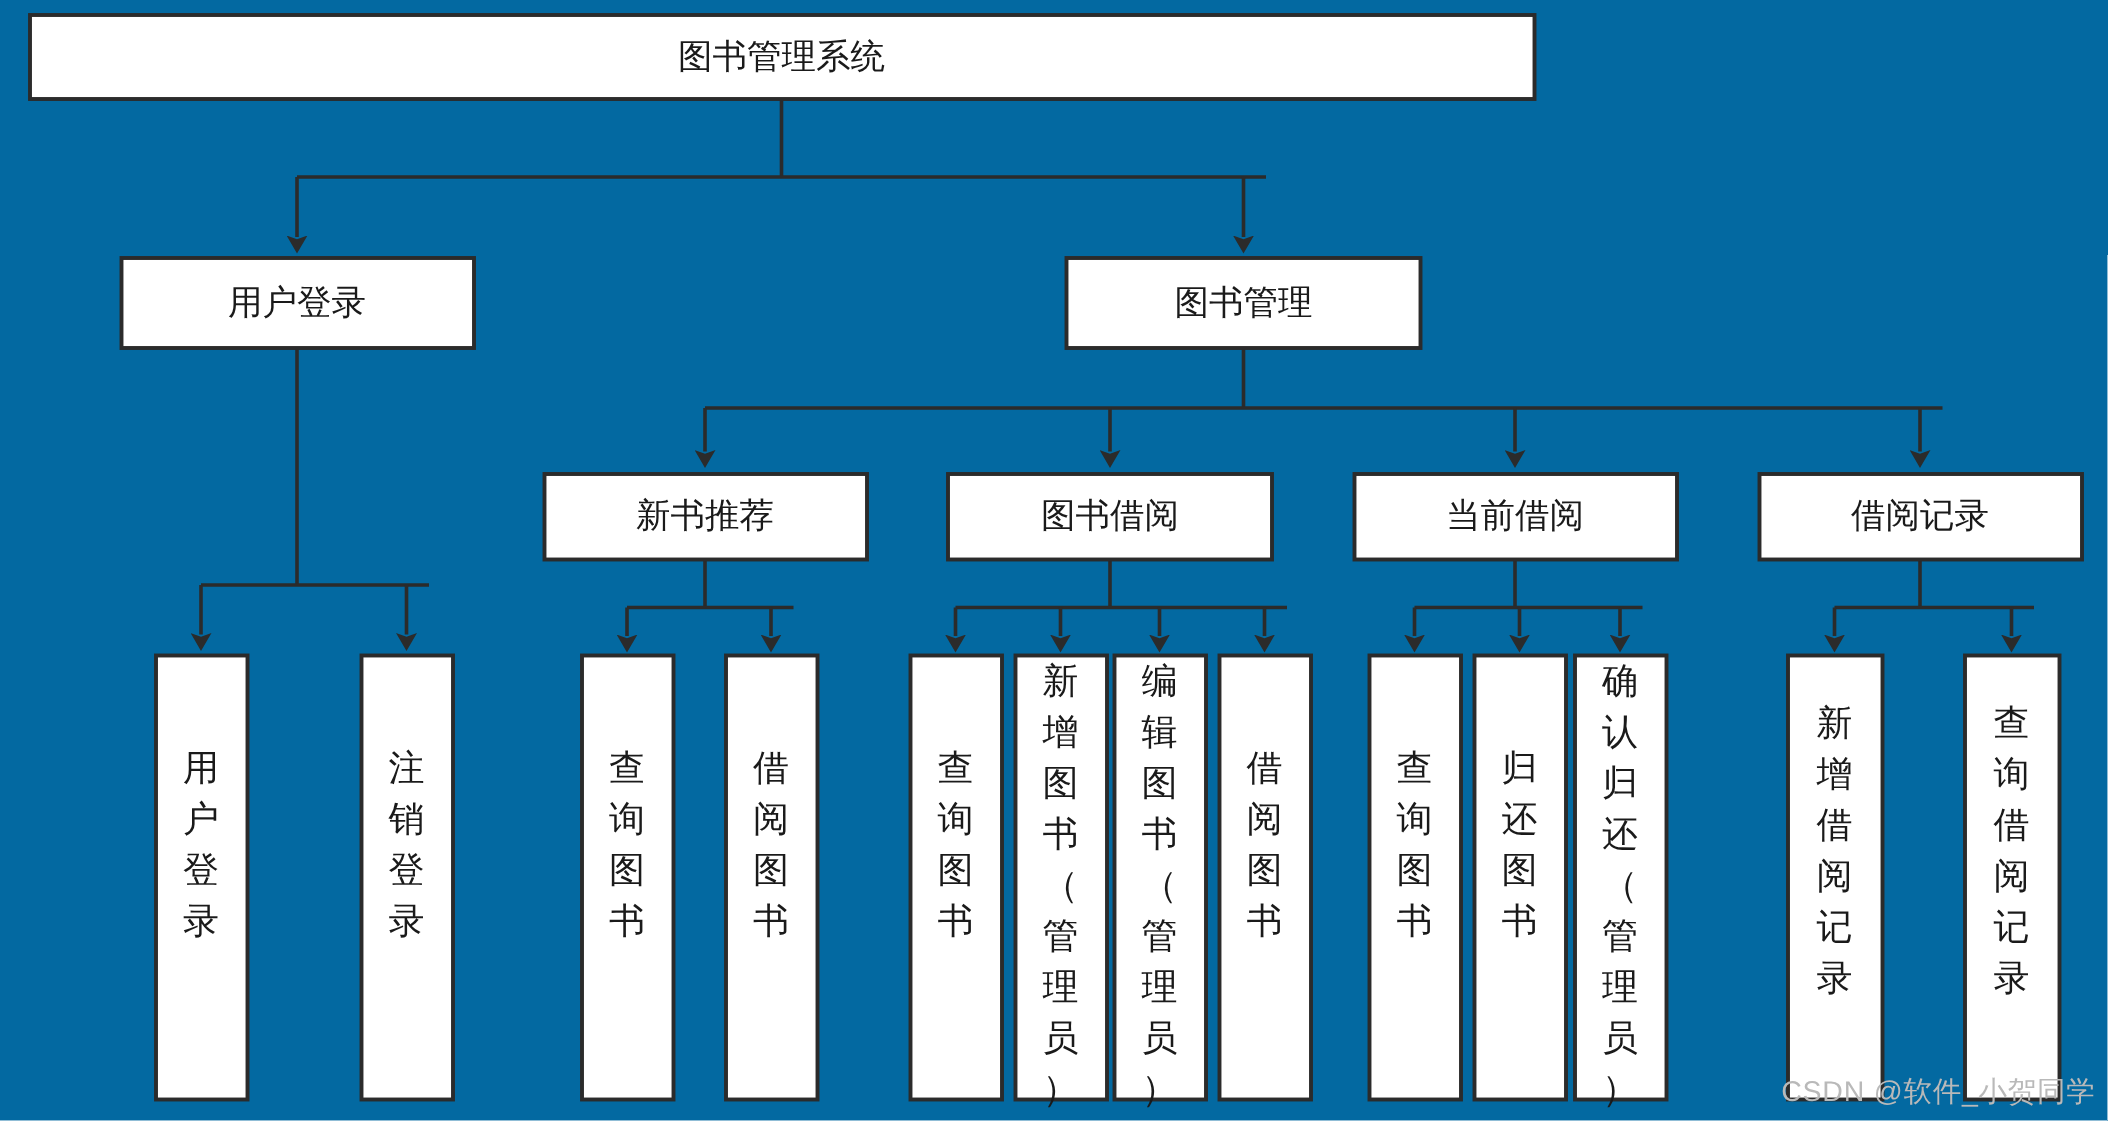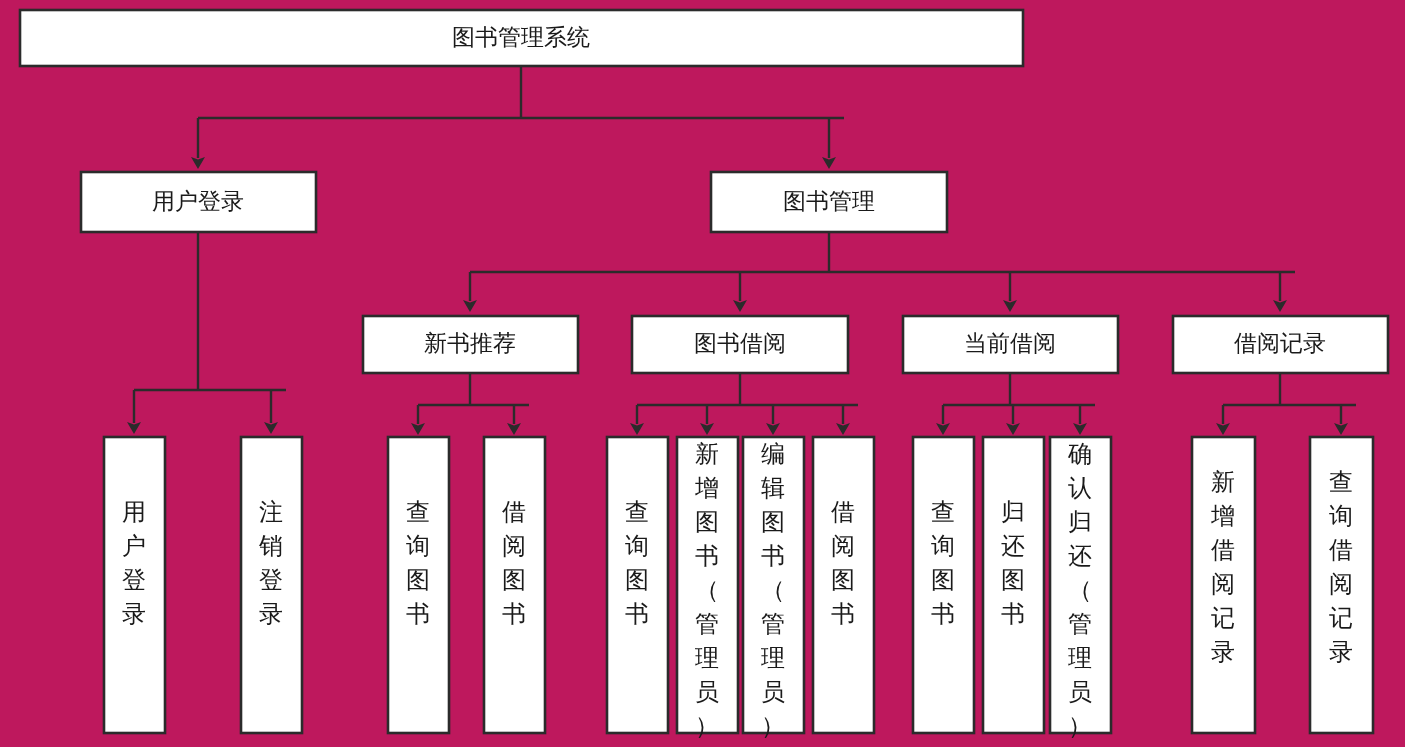--- a/index.html
+++ b/index.html
@@ -7,21 +7,21 @@
     padding: 0;
     background: #ffffff;
   }
   body {
     font-family: "Liberation Sans", "DejaVu Sans", sans-serif;
   }
   #diagram-root {
     position: relative;
     width: 1405px;
     height: 747px;
-    background: #be185d;
+    background: #0369a1;
     overflow: hidden;
   }
   svg#tree-svg {
     position: absolute;
     left: 0;
     top: 0;
     width: 1405px;
     height: 747px;
     display: block;
   }
@@ -216,13 +216,14 @@
     <g>
       <rect class="node-rect" x="1192" y="437" width="63" height="296"></rect>
       <text class="node-label-v leaf-text" x="1223" y="490"><tspan x="1223" dy="0">新</tspan><tspan x="1223" dy="34">增</tspan><tspan x="1223" dy="34">借</tspan><tspan x="1223" dy="34">阅</tspan><tspan x="1223" dy="34">记</tspan><tspan x="1223" dy="34">录</tspan></text>
     </g>
     <g>
       <rect class="node-rect" x="1310" y="437" width="63" height="296"></rect>
       <text class="node-label-v leaf-text" x="1341" y="490"><tspan x="1341" dy="0">查</tspan><tspan x="1341" dy="34">询</tspan><tspan x="1341" dy="34">借</tspan><tspan x="1341" dy="34">阅</tspan><tspan x="1341" dy="34">记</tspan><tspan x="1341" dy="34">录</tspan></text>
     </g>
   </svg>
 
+  <div class="watermark">CSDN @软件_小贺同学</div>
 </div>
 
 </body></html>

